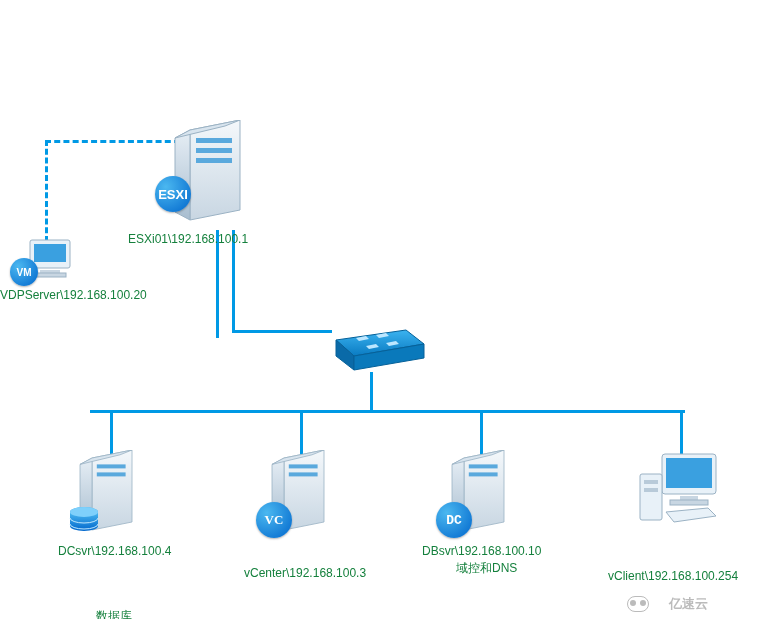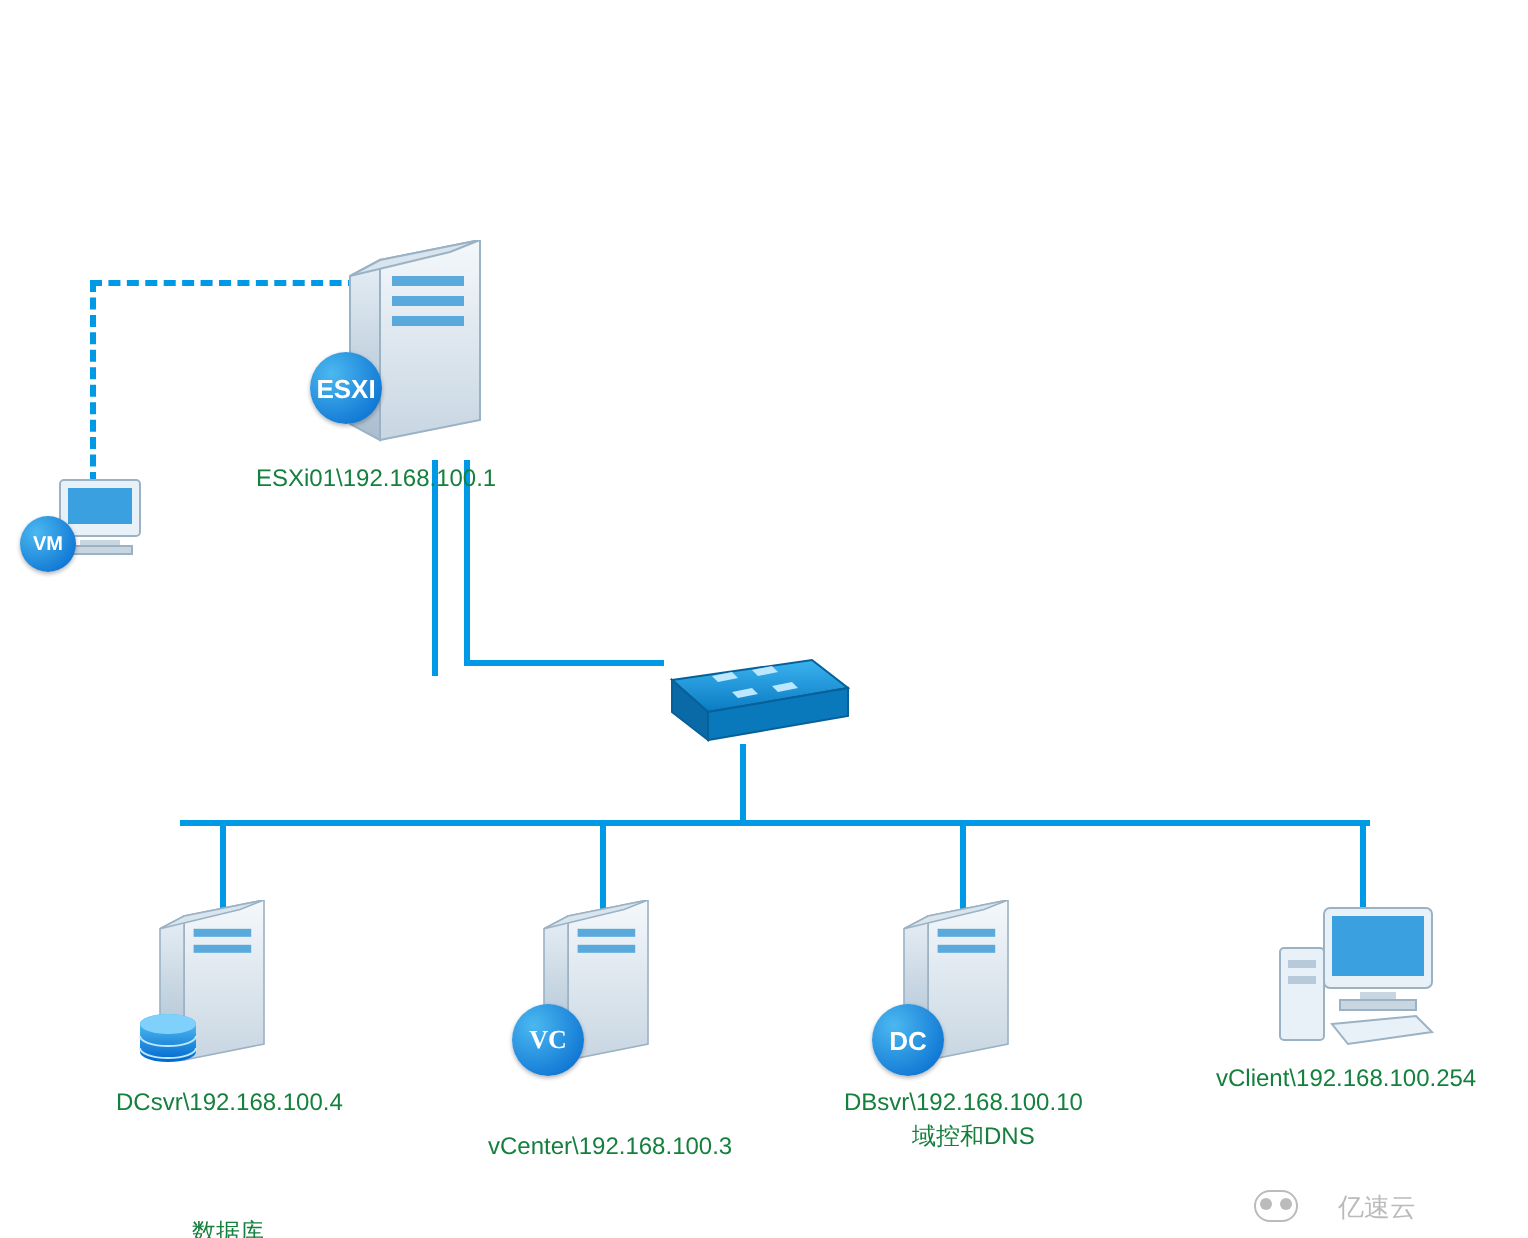--- a/index.html
+++ b/index.html
@@ -56,22 +56,23 @@
     height: 28px;
     font-size: 10px;
   }
   .watermark {
     position: absolute;
     right: 8px;
     bottom: 6px;
     color: #bbb;
     font-size: 13px;
     display: flex;
-    align-items: flex-start;
+    align-items: center;
     gap: 20px;
+    font-weight: bold;
   }
   .watermark-icon {
     width: 20px;
     height: 14px;
     border: 1.5px solid #bbb;
     border-radius: 10px;
     position: relative;
   }
   .watermark-icon::before,
   .watermark-icon::after {
@@ -136,20 +137,21 @@
 
   <svg class="icon" style="left:22px; top:238px; width:50px; height:42px;" viewBox="0 0 50 42">
     <rect x="8" y="2" width="40" height="28" rx="2" fill="#e8f1f8" stroke="#9bb2c4"></rect>
     <rect x="12" y="6" width="32" height="18" fill="#3aa0e0"></rect>
     <rect x="18" y="32" width="20" height="3" fill="#c8d6e2"></rect>
     <rect x="12" y="35" width="32" height="4" fill="#c8d6e2" stroke="#9bb2c4"></rect>
   </svg>
   <div class="badge badge-sm" style="left:10px; top:258px;">
       <span>VM</span>
     </div>
+  <div class="label" style="left:0px; top:288px;">VDPServer\192.168.100.20</div>
 
   <svg class="icon" style="left:326px; top:326px; width:100px; height:48px;" viewBox="0 0 100 48">
     <defs>
       <linearGradient id="gSwitch" x1="0" y1="0" x2="0" y2="1">
         <stop offset="0" stop-color="#3bb3f0"></stop>
           <stop offset="1" stop-color="#0a7bc2"></stop>
       </linearGradient>
     </defs>
     <polygon points="10,14 80,4 98,18 28,30" fill="url(#gSwitch)" stroke="#066199"></polygon>
     <polygon points="10,14 28,30 28,44 10,30" fill="#0a6aa8" stroke="#066199"></polygon>
@@ -192,35 +194,35 @@
     </div>
   <div class="label" style="left:244px; top:566px;">vCenter\192.168.100.3</div>
 
   <svg class="icon" style="left:448px; top:450px; width:72px; height:88px;" viewBox="0 0 90 110">
     <polygon points="20,10 70,0 70,90 20,100" fill="url(#gServer)" stroke="#9bb2c4"></polygon>
     <polygon points="20,10 20,100 5,92 5,18" fill="url(#gFront)" stroke="#9bb2c4"></polygon>
     <polygon points="20,10 70,0 55,6 5,18" fill="#d8e4ee" stroke="#9bb2c4"></polygon>
     <rect x="26" y="18" width="36" height="5" fill="#5aa9dd"></rect>
     <rect x="26" y="28" width="36" height="5" fill="#5aa9dd"></rect>
   </svg>
-  <div class="badge" style="left:436px; top:502px;">
+  <div class="badge" style="left:436px; top:502px;font-family:Liberation Mono, monospace;">
       <span>DC</span>
     </div>
   <div class="label" style="left:422px; top:544px;">DBsvr\192.168.100.10</div>
   <div class="label" style="left:456px; top:560px;">域控和DNS</div>
 
   <svg class="icon" style="left:636px; top:452px; width:86px; height:78px;" viewBox="0 0 86 78">
     <rect x="26" y="2" width="54" height="40" rx="3" fill="#e8f1f8" stroke="#9bb2c4"></rect>
     <rect x="30" y="6" width="46" height="30" fill="#3aa0e0"></rect>
     <rect x="44" y="44" width="18" height="4" fill="#c8d6e2"></rect>
     <rect x="34" y="48" width="38" height="5" fill="#c8d6e2" stroke="#9bb2c4"></rect>
     <rect x="4" y="22" width="22" height="46" rx="2" fill="#e8f1f8" stroke="#9bb2c4"></rect>
     <rect x="8" y="28" width="14" height="4" fill="#b8cad9"></rect>
     <rect x="8" y="36" width="14" height="4" fill="#b8cad9"></rect>
     <polygon points="30,60 72,56 80,64 38,70" fill="#e8f1f8" stroke="#9bb2c4"></polygon>
   </svg>
-  <div class="label" style="left:608px; top:532px;text-align:right;">vClient\192.168.100.254</div>
+  <div class="label" style="left:608px; top:569px;text-align:right;">vClient\192.168.100.254</div>
 
   <div class="watermark">
     <span class="watermark-icon"></span>
     <span>亿速云</span>
   </div>
 </div>
 
 </body></html>

